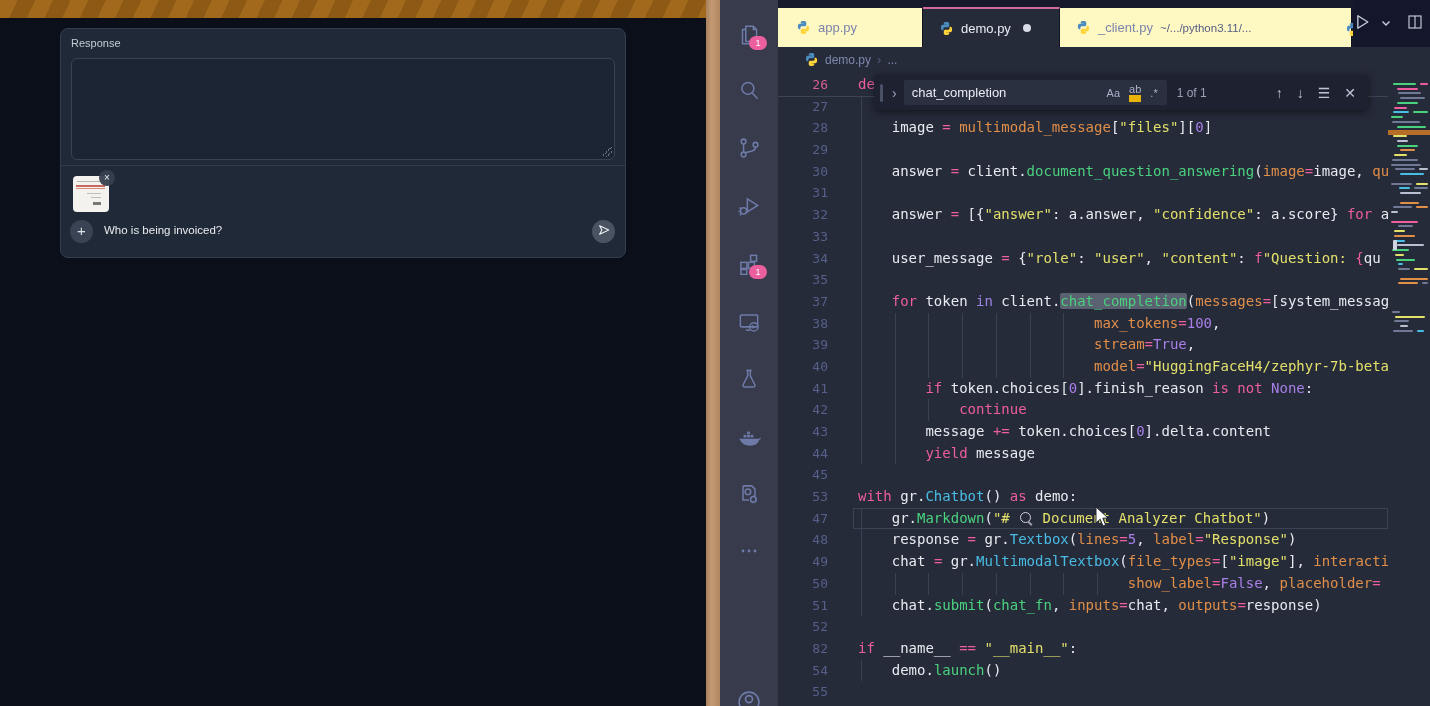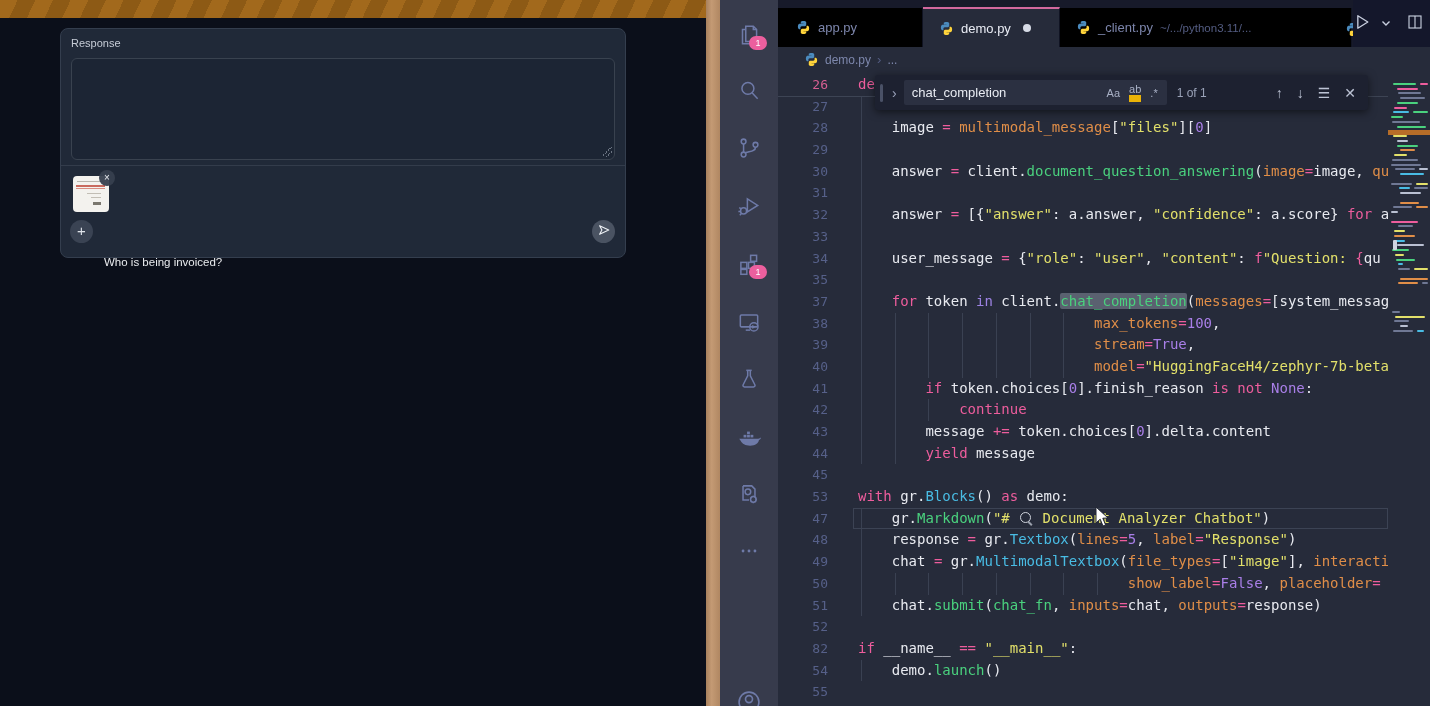--- a/index.html
+++ b/index.html
@@ -24,39 +24,39 @@
   .thumb .r1{position:absolute;left:3px;top:9px;width:29px;height:2px;background:#c96a5e;}
   .thumb .r2{position:absolute;left:3px;top:12px;width:29px;height:1px;background:#d98c80;}
   .thumb .l2{position:absolute;left:14px;top:17px;width:14px;height:1px;background:#c2beb5;}
   .thumb .l3{position:absolute;left:18px;top:21px;width:10px;height:1px;background:#c2beb5;}
   .thumb .l4{position:absolute;left:20px;top:26px;width:8px;height:3px;background:#7a776e;}
   .thumb-x{position:absolute;left:26px;top:-6px;width:16px;height:16px;border-radius:50%;
     background:rgba(55,63,78,.95);color:#e8ebf0;font-size:10px;line-height:16px;text-align:center;}
   .input-row{position:absolute;left:0;top:190px;width:100%;height:38px;}
   .plus-btn{position:absolute;left:9px;top:1px;width:23px;height:23px;border-radius:50%;background:#3a4353;
     color:#dfe3e9;font-size:15px;line-height:22px;text-align:center;}
-  .question{position:absolute;left:43px;top:5px;font-size:11.5px;color:#e9ebee;margin-top:32px;}
+  .question{position:absolute;left:43px;top:5px;font-size:11.5px;color:#e9ebee;}
   .send-btn{position:absolute;right:10px;top:1px;width:23px;height:23px;border-radius:50%;background:#4a5362;
     border:none;padding:0;display:flex;align-items:center;justify-content:center;}
 
   
   .tan-divider{position:absolute;left:706px;top:0;width:14px;height:706px;
     background:linear-gradient(90deg,#a8815d,#c49a74 40%,#b08762);}
 
   
   .vscode{position:absolute;left:720px;top:0;width:710px;height:706px;background:#262b3a;overflow:hidden;}
   .activitybar{position:absolute;left:0;top:0;width:58px;height:706px;background:#373b4c;}
   .ab-item{position:absolute;left:0;width:58px;height:40px;display:flex;align-items:center;justify-content:center;}
   .ab-item svg{stroke:#6e7aa8;fill:none;stroke-width:1.4;}
   .ab-badge{position:absolute;left:29px;top:21px;min-width:14px;height:14px;border-radius:8px;background:#ec5f9e;
     color:#fff;font-size:9px;line-height:14px;text-align:center;padding:0 2px;}
 
   .editor{position:absolute;left:58px;top:0;width:652px;height:706px;}
   .tabbar{position:absolute;left:0;top:0;width:652px;height:47px;background:#171a2a;}
-  .tab{position:absolute;top:8px;height:39px;background:#000000;border-right:1px solid #101322;
+  .tab{position:absolute;top:8px;height:39px;background:#fef9c3;border-right:1px solid #101322;
     display:flex;align-items:center;padding:0;box-sizing:border-box;}
   .tab .lbl{font-size:13px;color:#7c85ab;margin-left:7px;}
   .tab.active{top:7px;height:40px;background:#262b3a;border-top:2px solid #d2689e;}
   .tab.active .lbl{color:#e9ecf4;}
   .tab .path{font-size:11.5px;color:#545d83;margin-left:7px;}
   .dirty-dot{width:8px;height:8px;border-radius:50%;background:#d7dbe6;margin-left:12px;}
   .tab-sliver{position:absolute;left:567px;top:22px;}
   .tab-actions{position:absolute;left:575px;top:0;height:47px;right:0;background:#14172b;
     display:flex;align-items:center;justify-content:flex-end;gap:8px;padding-right:6px;box-sizing:border-box;}
   .tab-actions .act{color:#c9cfdf;}
@@ -309,21 +309,21 @@
             <div class="cl"><span class="guide" style="left: 83px;"></span><span class="ln">35</span><span class="lt"></span></div>
             <div class="cl"><span class="guide" style="left: 83px;"></span><span class="ln">37</span><span class="lt">    <span class="tk-k">for</span><span class="tk-t"> token </span><span class="tk-v">in</span><span class="tk-t"> client.</span><span class="tk-m">chat_completion</span><span class="tk-t">(</span><span class="tk-p">messages</span><span class="tk-o">=</span><span class="tk-t">[system_messag</span></span></div>
             <div class="cl"><span class="guide" style="left: 83px;"></span><span class="guide" style="left: 116.72px;"></span><span class="guide" style="left: 150.44px;"></span><span class="guide" style="left: 184.16px;"></span><span class="guide" style="left: 217.88px;"></span><span class="guide" style="left: 251.6px;"></span><span class="guide" style="left: 285.32px;"></span><span class="ln">38</span><span class="lt">                            <span class="tk-p">max_tokens</span><span class="tk-o">=</span><span class="tk-n">100</span><span class="tk-t">,</span></span></div>
             <div class="cl"><span class="guide" style="left: 83px;"></span><span class="guide" style="left: 116.72px;"></span><span class="guide" style="left: 150.44px;"></span><span class="guide" style="left: 184.16px;"></span><span class="guide" style="left: 217.88px;"></span><span class="guide" style="left: 251.6px;"></span><span class="guide" style="left: 285.32px;"></span><span class="ln">39</span><span class="lt">                            <span class="tk-p">stream</span><span class="tk-o">=</span><span class="tk-n">True</span><span class="tk-t">,</span></span></div>
             <div class="cl"><span class="guide" style="left: 83px;"></span><span class="guide" style="left: 116.72px;"></span><span class="guide" style="left: 150.44px;"></span><span class="guide" style="left: 184.16px;"></span><span class="guide" style="left: 217.88px;"></span><span class="guide" style="left: 251.6px;"></span><span class="guide" style="left: 285.32px;"></span><span class="ln">40</span><span class="lt">                            <span class="tk-p">model</span><span class="tk-o">=</span><span class="tk-s">"HuggingFaceH4/zephyr-7b-beta</span></span></div>
             <div class="cl"><span class="guide" style="left: 83px;"></span><span class="guide" style="left: 116.72px;"></span><span class="ln">41</span><span class="lt">        <span class="tk-k">if</span><span class="tk-t"> token.choices[</span><span class="tk-n">0</span><span class="tk-t">].finish_reason </span><span class="tk-k">is</span><span class="tk-t"> </span><span class="tk-k">not</span><span class="tk-t"> </span><span class="tk-n">None</span><span class="tk-t">:</span></span></div>
             <div class="cl"><span class="guide" style="left: 83px;"></span><span class="guide" style="left: 116.72px;"></span><span class="guide" style="left: 150.44px;"></span><span class="ln">42</span><span class="lt">            <span class="tk-k">continue</span></span></div>
             <div class="cl"><span class="guide" style="left: 83px;"></span><span class="guide" style="left: 116.72px;"></span><span class="ln">43</span><span class="lt">        <span class="tk-t">message </span><span class="tk-o">+=</span><span class="tk-t"> token.choices[</span><span class="tk-n">0</span><span class="tk-t">].delta.content</span></span></div>
             <div class="cl"><span class="guide" style="left: 83px;"></span><span class="guide" style="left: 116.72px;"></span><span class="ln">44</span><span class="lt">        <span class="tk-k">yield</span><span class="tk-t"> message</span></span></div>
             <div class="cl"><span class="ln">45</span><span class="lt"></span></div>
-            <div class="cl"><span class="ln">53</span><span class="lt"><span class="tk-k">with</span><span class="tk-t"> gr.</span><span class="tk-c">Blocks</span><span class="tk-t">() </span><span class="tk-k">as</span><span class="tk-t"> demo:</span></span></div>
+            <div class="cl"><span class="ln">53</span><span class="lt"><span class="tk-k">with</span><span class="tk-t"> gr.</span><span class="tk-c">Chatbot</span><span class="tk-t">() </span><span class="tk-k">as</span><span class="tk-t"> demo:</span></span></div>
             <div class="cl cur"><span class="guide" style="left: 83px;"></span><span class="ln">47</span><span class="lt">    <span class="tk-t">gr.</span><span class="tk-f">Markdown</span><span class="tk-t">(</span><span class="tk-s">"# </span><span class="emoji-mag"></span><span class="tk-s"> Document Analyzer Chatbot"</span><span class="tk-t">)</span></span></div>
             <div class="cl"><span class="guide" style="left: 83px;"></span><span class="ln">48</span><span class="lt">    <span class="tk-t">response </span><span class="tk-o">= </span><span class="tk-t">gr.</span><span class="tk-c">Textbox</span><span class="tk-t">(</span><span class="tk-p">lines</span><span class="tk-o">=</span><span class="tk-n">5</span><span class="tk-t">, </span><span class="tk-p">label</span><span class="tk-o">=</span><span class="tk-s">"Response"</span><span class="tk-t">)</span></span></div>
             <div class="cl"><span class="guide" style="left: 83px;"></span><span class="ln">49</span><span class="lt">    <span class="tk-t">chat </span><span class="tk-o">= </span><span class="tk-t">gr.</span><span class="tk-c">MultimodalTextbox</span><span class="tk-t">(</span><span class="tk-p">file_types</span><span class="tk-o">=</span><span class="tk-t">[</span><span class="tk-s">"image"</span><span class="tk-t">], </span><span class="tk-p">interacti</span></span></div>
             <div class="cl"><span class="guide" style="left: 83px;"></span><span class="guide" style="left: 116.72px;"></span><span class="guide" style="left: 150.44px;"></span><span class="guide" style="left: 184.16px;"></span><span class="guide" style="left: 217.88px;"></span><span class="guide" style="left: 251.6px;"></span><span class="guide" style="left: 285.32px;"></span><span class="guide" style="left: 319.04px;"></span><span class="ln">50</span><span class="lt">                                <span class="tk-p">show_label</span><span class="tk-o">=</span><span class="tk-n">False</span><span class="tk-t">, </span><span class="tk-p">placeholder</span><span class="tk-o">=</span></span></div>
             <div class="cl"><span class="guide" style="left: 83px;"></span><span class="ln">51</span><span class="lt">    <span class="tk-t">chat.</span><span class="tk-f">submit</span><span class="tk-t">(</span><span class="tk-f">chat_fn</span><span class="tk-t">, </span><span class="tk-p">inputs</span><span class="tk-o">=</span><span class="tk-t">chat, </span><span class="tk-p">outputs</span><span class="tk-o">=</span><span class="tk-t">response)</span></span></div>
             <div class="cl"><span class="ln">52</span><span class="lt"></span></div>
             <div class="cl"><span class="ln">82</span><span class="lt"><span class="tk-k">if</span><span class="tk-t"> __name__ </span><span class="tk-o">==</span><span class="tk-t"> </span><span class="tk-s">"__main__"</span><span class="tk-t">:</span></span></div>
             <div class="cl"><span class="guide" style="left: 83px;"></span><span class="ln">54</span><span class="lt">    <span class="tk-t">demo.</span><span class="tk-f">launch</span><span class="tk-t">()</span></span></div>
             <div class="cl"><span class="ln">55</span><span class="lt"></span></div>
           </div>

